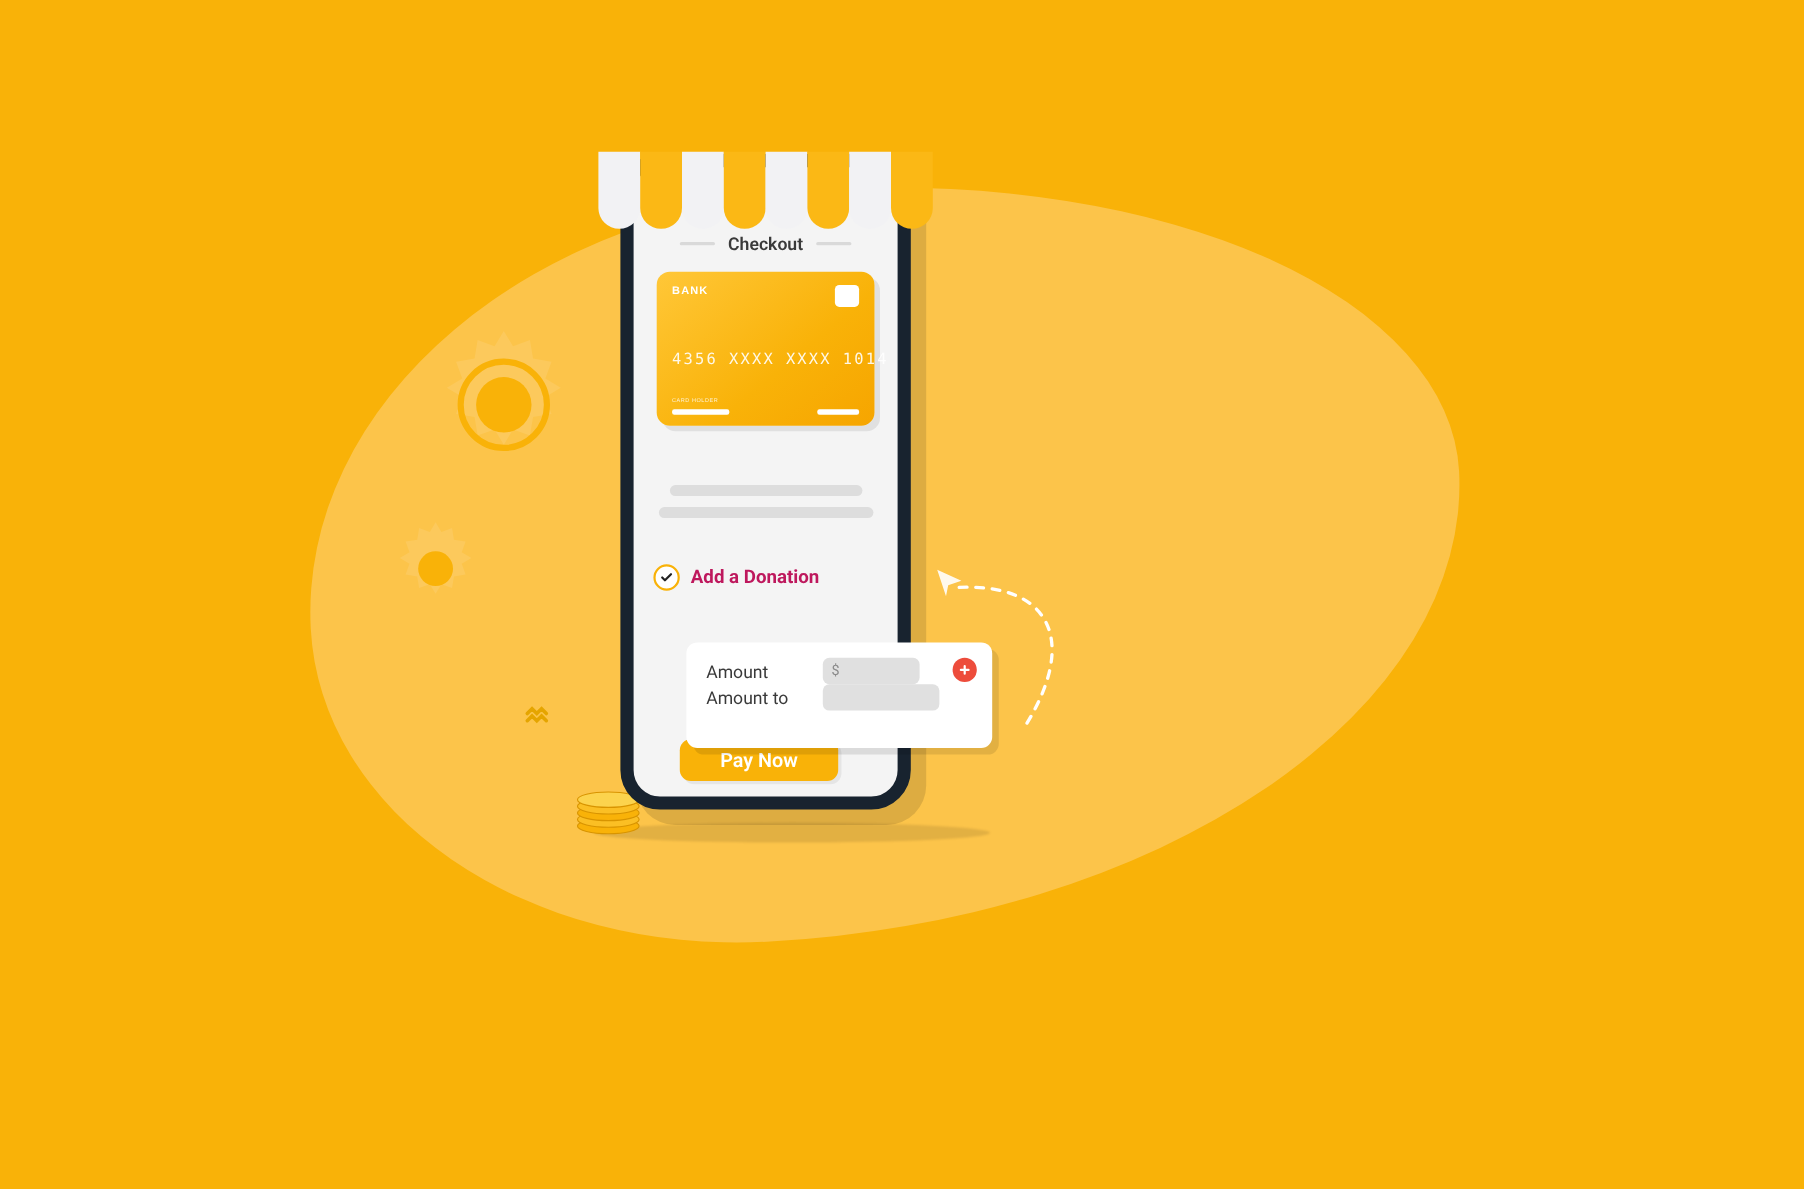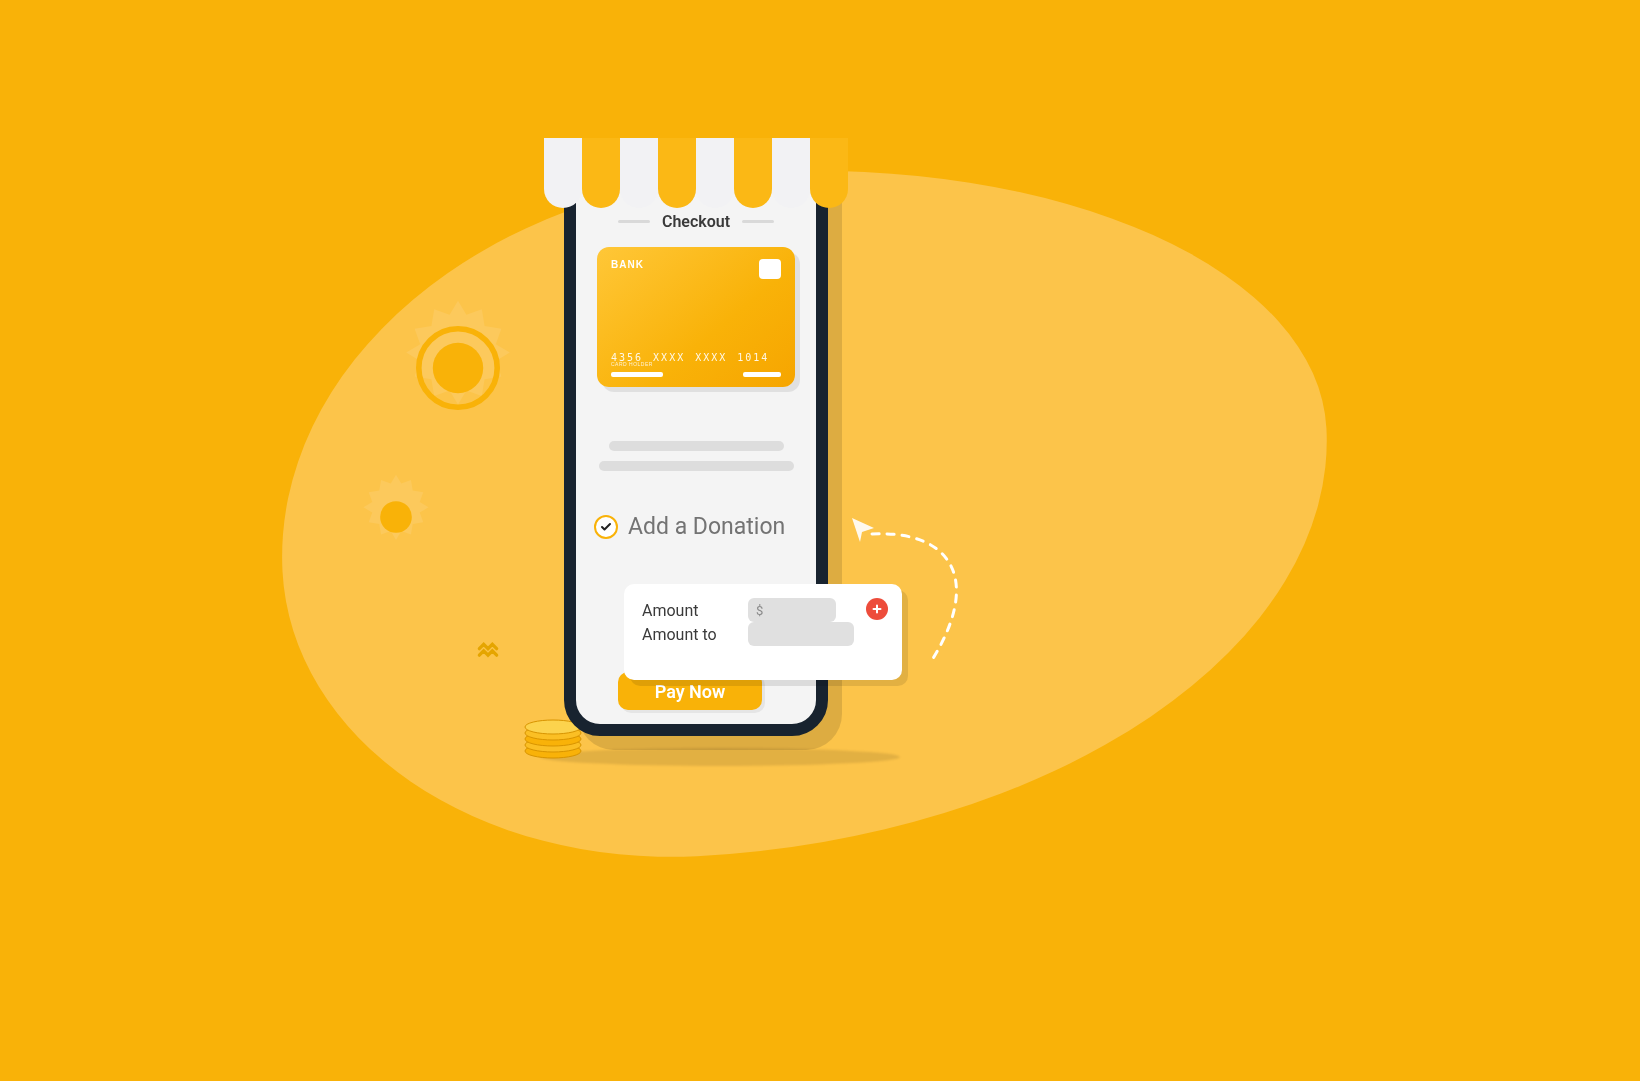--- a/index.html
+++ b/index.html
@@ -93,22 +93,22 @@
   }
   .card .bank {
     font-size: 10px; font-weight: 700; letter-spacing: 1px;
     font-family: -apple-system, sans-serif;
   }
   .card .chip {
     position: absolute; right: 14px; top: 12px;
     width: 22px; height: 20px; background: #fff; border-radius: 4px;
   }
   .card .digits {
-    position: absolute; bottom: 24px; left: 14px;
-    font-size: 10px; letter-spacing: 2px; color: rgba(255,255,255,0.9);
+    position: absolute; bottom: 52px; left: 14px;
+    font-size: 14px; letter-spacing: 2px; color: rgba(255,255,255,0.9);
     display: flex; gap: 10px;
   }
   .card .holder-label {
     position: absolute; bottom: 20px; left: 14px;
     font-size: 5px; letter-spacing: 0.5px; opacity: 0.8;
     font-family: -apple-system, sans-serif;
   }
   .card .line-a {
     position: absolute; bottom: 10px; left: 14px;
     width: 52px; height: 5px; background: #fff; border-radius: 2px;
@@ -127,21 +127,21 @@
     display: flex; align-items: center; gap: 10px;
     margin-top: 42px;
   }
   .donation-checkbox {
     width: 24px; height: 24px; border: 2px solid #F9B208; border-radius: 50%;
     display: flex; align-items: center; justify-content: center;
     background: #fff;
   }
   .donation-checkbox svg { width: 12px; height: 12px; color: #222; }
   .donation-label {
-    font-size: 23px; color: #737373; font-weight: 400;
+    font-size: 17px; color: #be185d; font-weight: 700;
   }
   .pay-btn {
     position: absolute;
     left: 42px; bottom: 14px;
     width: 144px; height: 38px;
     background: #F9B208;
     border-radius: 10px;
     display: flex; align-items: center; justify-content: center;
     color: #fff; font-weight: 600; font-size: 18px;
     box-shadow: 3px 3px 0 rgba(0,0,0,0.06);

